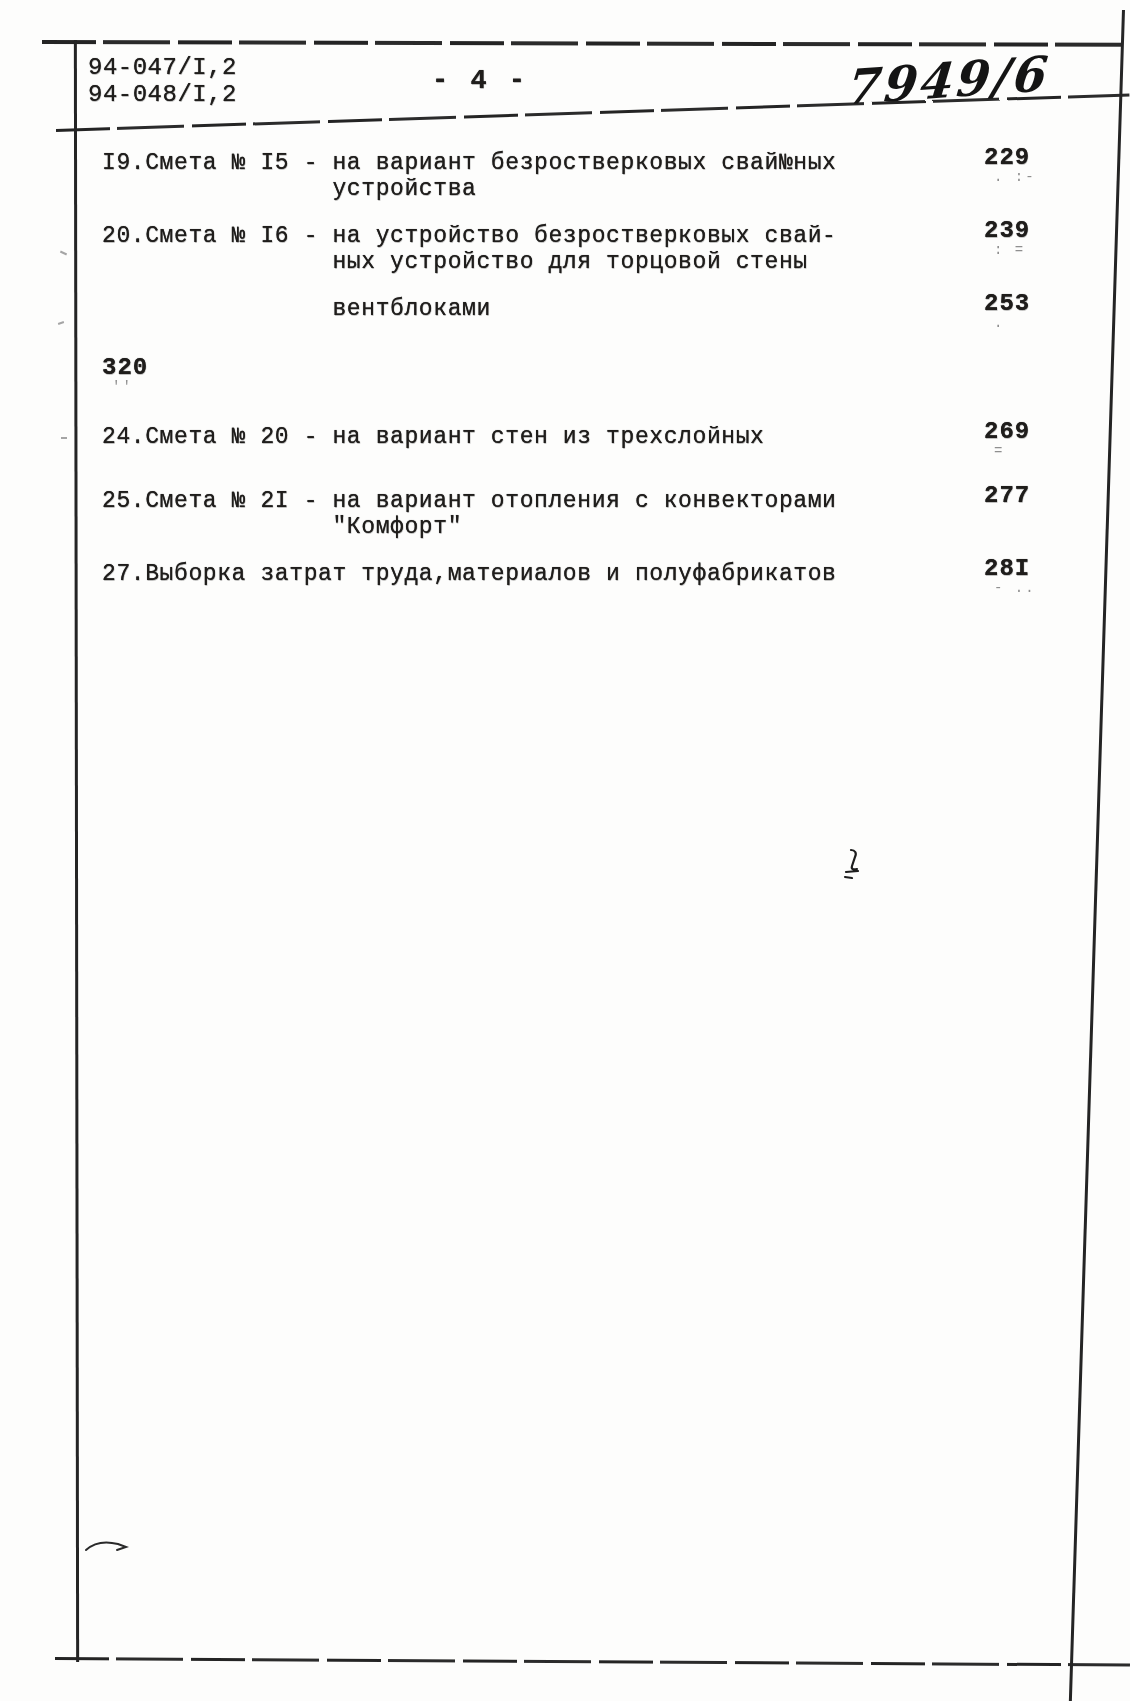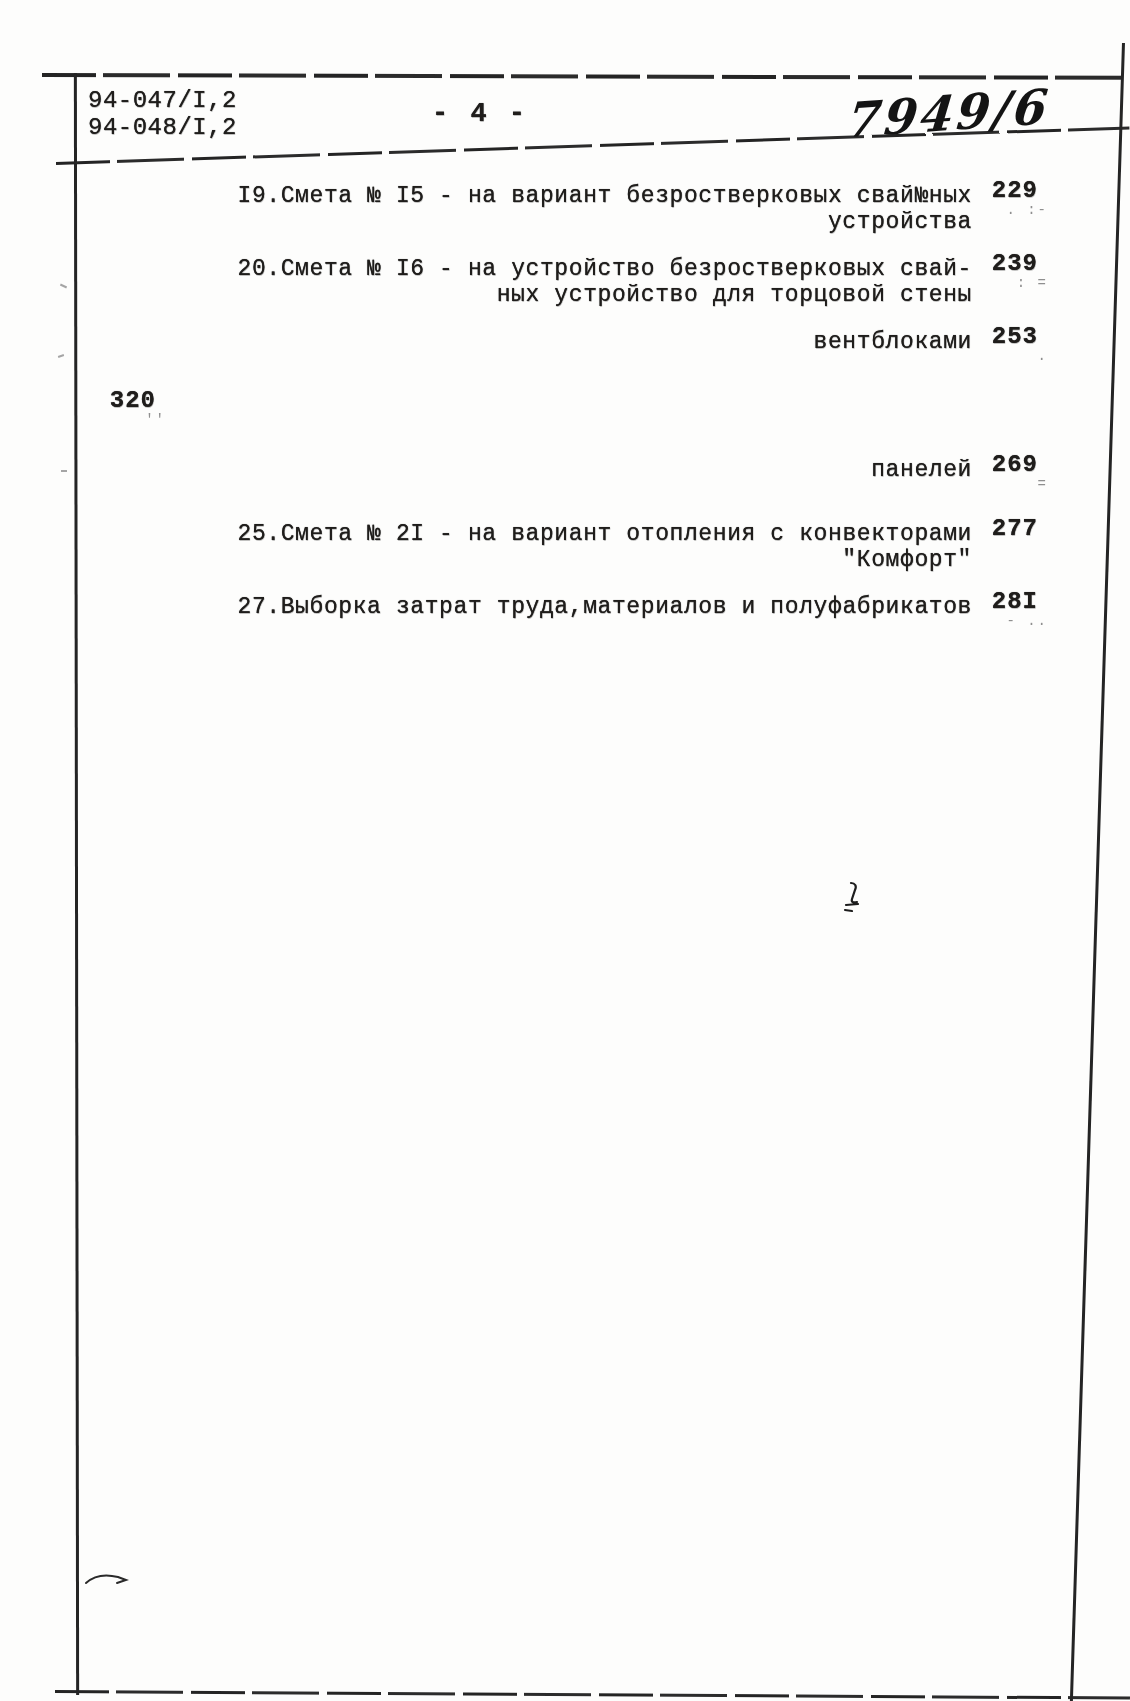--- a/index.html
+++ b/index.html
@@ -4,21 +4,21 @@
 <style>
   html,body{margin:0;padding:0;}
   body{
     width:1130px;height:1701px;
     background:#fdfdfc;
     overflow:hidden;
     position:relative;
     font-family:"Liberation Mono","DejaVu Sans Mono",monospace;
     color:#1f1d1b;
   }
-  .page{position:absolute;inset:0;margin-top:33px;}
+  .page{position:absolute;inset:0;}
 
   
   .hline{
     position:absolute;height:3px;
     background:repeating-linear-gradient(90deg,
       #242424 0px,#242424 54px,
       rgba(36,36,36,0) 54px,rgba(36,36,36,0) 61px,
       #2b2b2b 61px,#2b2b2b 128px,
       rgba(36,36,36,0) 128px,rgba(36,36,36,0) 136px);
   }
@@ -46,21 +46,21 @@
   }
   .handwritten{
     position:absolute;left:848px;top:52px;
     font-family:"DejaVu Serif","Liberation Serif",serif;
     font-style:italic;font-weight:600;
     font-size:48px;letter-spacing:3px;color:#141414;
     transform:rotate(-4deg) skewX(-10deg);
   }
 
   
-  .toc{position:absolute;left:90px;top:150px;width:948px;text-align:right;}
+  .toc{position:absolute;left:102px;top:150px;width:948px;}
   .toc-row{display:flex;align-items:flex-start;margin-bottom:21px;}
   .row-text{flex:1;font-size:23px;line-height:26px;letter-spacing:0.6px;}
   .t-line{white-space:pre;min-height:26px;}
   .t-line:empty{display:none;}
   .row-page{
     width:66px;font-size:24px;font-weight:700;letter-spacing:1px;
     transform:translateY(-6px);
   }
   .page-mark{
     display:block;font-size:14px;font-weight:400;color:#8f8f8f;
@@ -117,21 +117,21 @@
         </div>
       <div class="row-page"><span>253</span><span class="page-mark">.</span></div>
     </div>
 
     <div class="toc-row">
       <div class="row-page"><span>320</span><span class="page-mark">''</span></div>
     </div>
 
     <div class="toc-row">
       <div class="row-text">
-          <div class="t-line">                панелей</div>
+          <div class="t-line">24.Смета № 20 - на вариант стен из трехслойных</div>
         </div>
       <div class="row-page"><span>269</span><span class="page-mark">=</span></div>
     </div>
 
     <div class="toc-row">
       <div class="row-text">
           <div class="t-line">25.Смета № 2I - на вариант отопления с конвекторами</div>
           <div class="t-line">                "Комфорт"</div>
         </div>
       <div class="row-page"><span>277</span></div>

